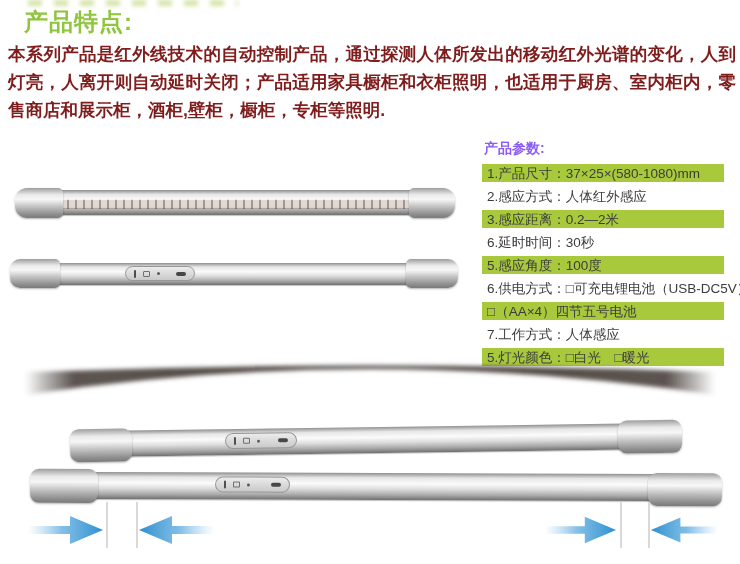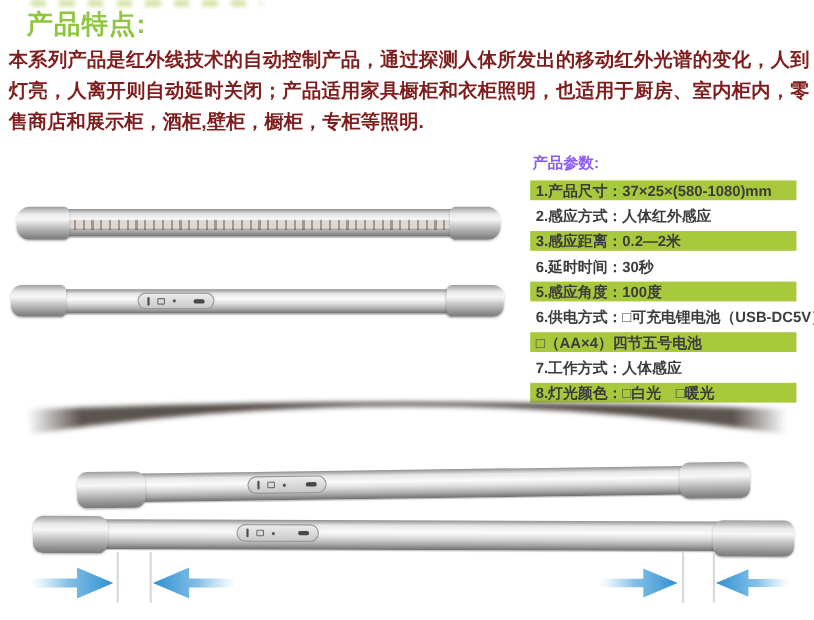--- a/index.html
+++ b/index.html
@@ -12,21 +12,21 @@
     background:repeating-linear-gradient(90deg,rgba(170,200,80,.5) 0 14px,rgba(255,255,255,0) 14px 26px);
     filter:blur(2px);}
   .features-title{position:absolute;left:24px;top:6px;font-size:24px;font-weight:700;
     color:#8fc63e;letter-spacing:1px;}
   .features-body{position:absolute;left:8px;top:40px;width:728px;font-size:17.5px;
     line-height:28px;color:#7f1d1d;font-weight:600;text-align:justify;}
   
   .params{position:absolute;left:482px;top:140px;width:242px;}
   .params-title{font-size:14px;font-weight:700;color:#8b5cf6;margin:0 0 6px 2px;}
   .param-row{box-sizing:border-box;width:100%;padding:2px 5px 1px 5px;margin-bottom:5px;
-    font-size:13.5px;font-weight:700;color:#3c3c3c;line-height:15px;white-space:nowrap;}
+    font-size:13.5px;font-weight:400;color:#3c3c3c;line-height:15px;white-space:nowrap;}
   .param-row.green{background:#a9c93d;}
   
   .bar{position:absolute;}
   .bar .body{position:absolute;border-radius:3px;
     background:linear-gradient(180deg,#8f8f8f 0%,#e6e6e6 18%,#fbfbfb 40%,#dcdcdc 60%,#a8a8a8 82%,#6f6f6f 100%);
     box-shadow:0 1px 1px rgba(0,0,0,.25);}
   .bar .cap{position:absolute;border-radius:9px;
     background:linear-gradient(180deg,#9e9e9e 0%,#e9e9e9 22%,#f7f7f7 38%,#c2c2c2 62%,#8d8d8d 88%,#7a7a7a 100%);
     box-shadow:0 1px 2px rgba(0,0,0,.3);}
   .pill{position:absolute;display:flex;align-items:center;gap:7px;padding:0 8px;box-sizing:border-box;
@@ -81,21 +81,21 @@
   <div class="params">
     <div class="params-title">产品参数:</div>
     <div class="param-row green">1.产品尺寸：37×25×(580-1080)mm</div>
     <div class="param-row">2.感应方式：人体红外感应</div>
     <div class="param-row green">3.感应距离：0.2—2米</div>
     <div class="param-row">6.延时时间：30秒</div>
     <div class="param-row green">5.感应角度：100度</div>
     <div class="param-row">6.供电方式：□可充电锂电池（USB-DC5V）</div>
     <div class="param-row green">□（AA×4）四节五号电池</div>
     <div class="param-row">7.工作方式：人体感应</div>
-    <div class="param-row green">8.灯光颜色：□白光　□暖光</div>
+    <div class="param-row green">5.灯光颜色：□白光　□暖光</div>
   </div>
 
   <svg class="swoosh" width="740" height="52" viewBox="0 0 740 52">
     <defs>
       <linearGradient id="sg" x1="0" y1="0" x2="1" y2="0">
         <stop offset="0" stop-color="#4a423d" stop-opacity="0"></stop>
         <stop offset="0.07" stop-color="#4a423d" stop-opacity="0.9"></stop>
         <stop offset="0.5" stop-color="#4a423d"></stop>
         <stop offset="0.93" stop-color="#4a423d" stop-opacity="0.9"></stop>
         <stop offset="1" stop-color="#4a423d" stop-opacity="0"></stop>

